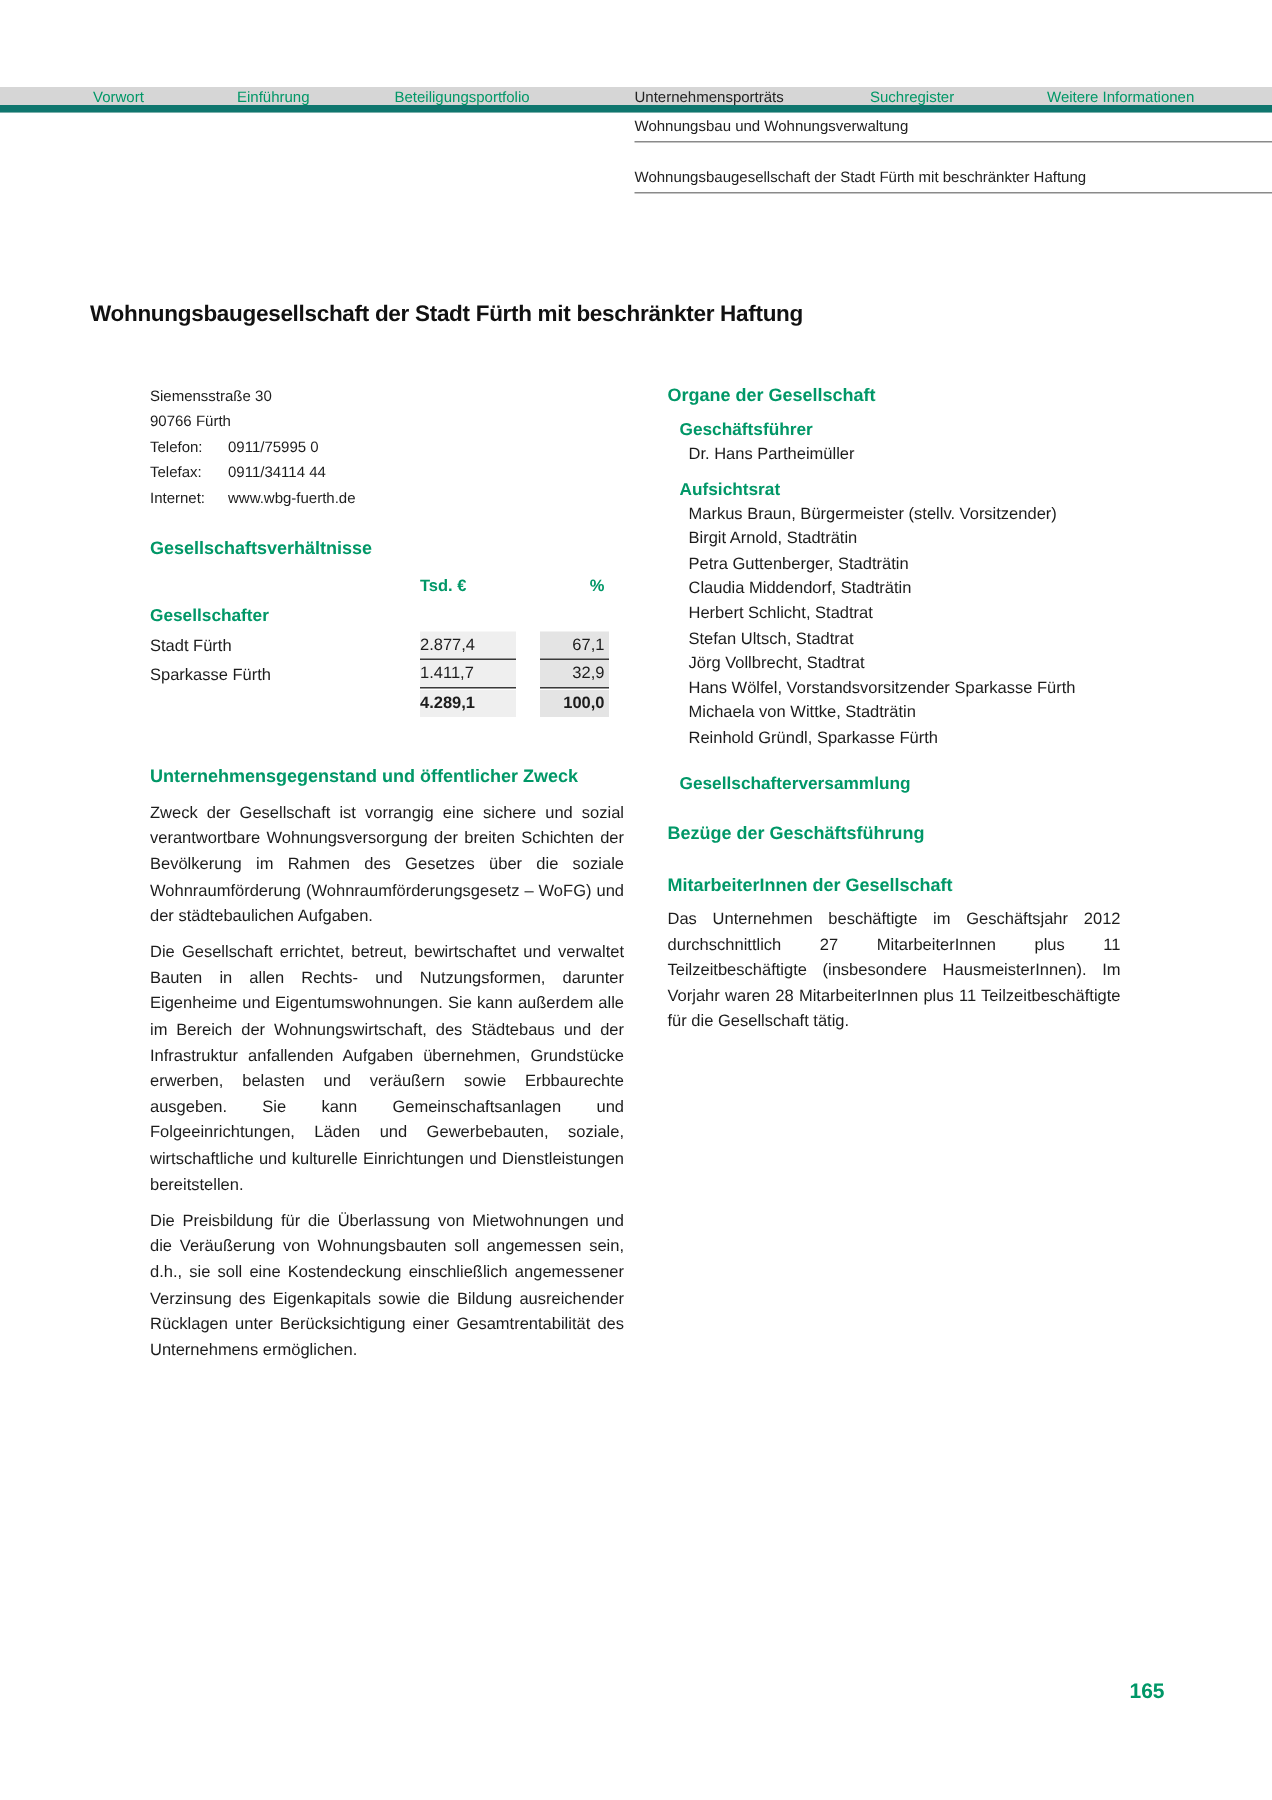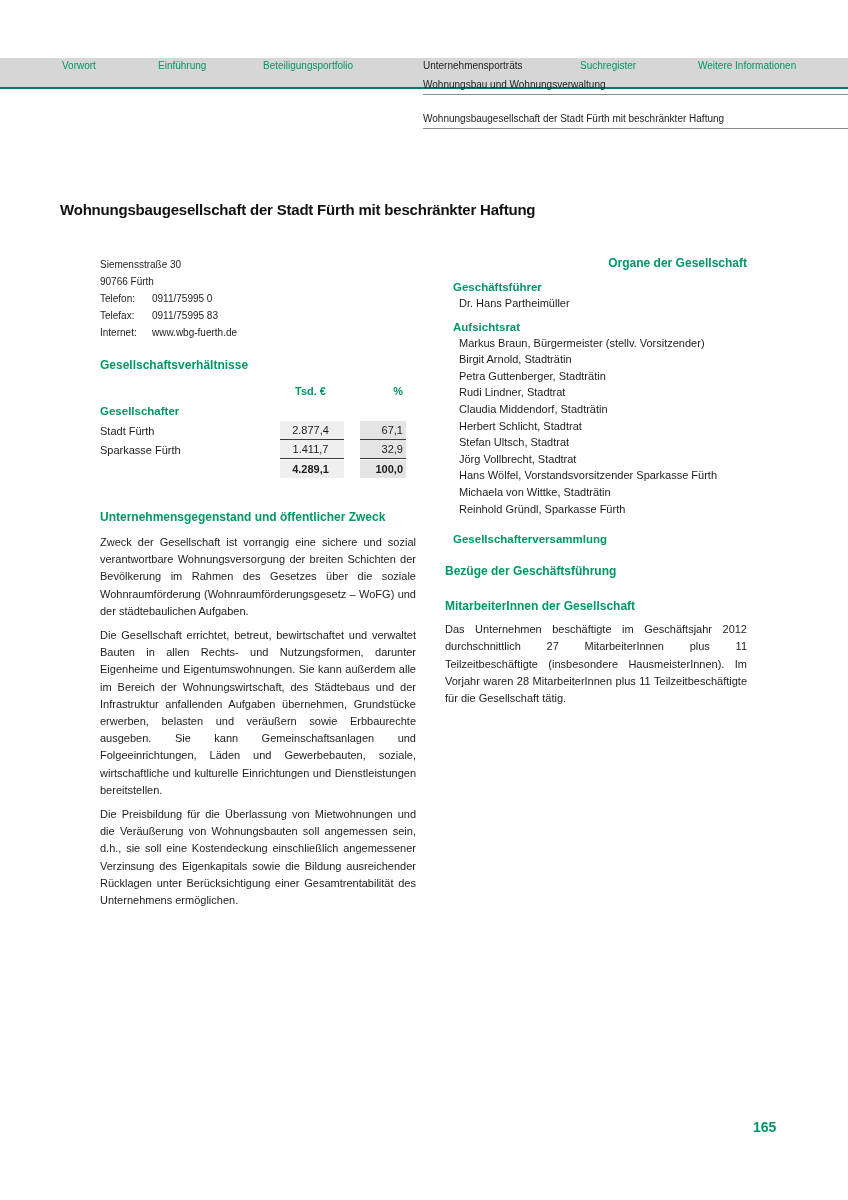--- a/index.html
+++ b/index.html
@@ -8,22 +8,22 @@
     --cell-bg:#efefef;
     --cell-bg-pct:#e4e4e4;
     --ink:#1c1c1c;
   }
   *{margin:0;padding:0;box-sizing:border-box;}
   html,body{background:#fff;}
   body{font-family:"Liberation Sans","DejaVu Sans",sans-serif;color:var(--ink);}
   .page{position:relative;width:848px;height:1200px;background:#fff;overflow:hidden;}
 
   
-  .navbar{position:absolute;left:0;top:58px;width:848px;height:31px;
-          background:var(--nav-bg);border-bottom:2px solid #0f766e;}
+  .navbar{position:absolute;left:0;top:58px;width:848px;height:17px;
+          background:var(--nav-bg);border-bottom:5px solid #0f766e;}
   .nav-item{position:absolute;top:0;line-height:16px;font-size:10px;color:var(--accent);
             white-space:nowrap;cursor:pointer;}
   .nav-item.active{color:#222;text-align:right;}
 
   
   .crumbs{position:absolute;left:423px;top:79px;width:425px;}
   .crumb{font-size:10px;color:#222;line-height:12px;padding-bottom:3px;
          border-bottom:1px solid #8a8a8a;margin-bottom:18px;white-space:nowrap;}
 
   
@@ -43,35 +43,35 @@
 
   .h-green{font-size:12px;font-weight:bold;color:var(--accent);white-space:nowrap;}
   .h-sub{font-size:11.5px;font-weight:bold;color:var(--accent);padding-left:8px;white-space:nowrap;}
   .indent{padding-left:14px;}
 
   
   .sec-ownership{margin-top:17px;}
   .otable{margin-top:13px;font-size:11px;}
   .orow{display:flex;align-items:flex-end;}
   .oname{width:180px;}
-  .oamount{width:64px;text-align:center;padding-right:3px;}
+  .oamount{width:64px;text-align:left;padding-right:3px;}
   .opct{width:46px;text-align:right;padding-right:3px;margin-left:16px;}
   .colhead{font-weight:bold;color:var(--accent);}
   .ohead{margin-bottom:8px;}
   .rowhead{font-size:11.5px;font-weight:bold;color:var(--accent);margin-bottom:4px;}
   .drow{height:19px;line-height:18px;}
   .cell{background:var(--cell-bg);border-bottom:1px solid #3a3a3a;}
   .pctcell{background:var(--cell-bg-pct);}
   .trow .cell{border-bottom:none;font-weight:bold;}
 
   .sec-purpose{margin-top:20px;}
   .sec-purpose .h-green{margin-bottom:10px;margin-top:32px;}
 
   
-  .sec-organs .h-green{margin-bottom:11px;text-align:right;}
+  .sec-organs .h-green{margin-bottom:11px;}
   .sub-block{margin-bottom:9px;}
   .sub-block .h-sub{margin-bottom:2px;}
   .member{font-size:11px;line-height:16.6px;white-space:nowrap;}
   .sec-gap{margin-top:16px;}
   .h-green.stand{margin-bottom:8px;}
   .sec-renum{margin-top:19px;}
   .sec-staff{margin-top:21px;}
 
   
   .pagenum{position:absolute;left:753px;top:1119px;font-size:14px;font-weight:bold;
@@ -100,21 +100,21 @@
 
   <div class="col-left">
 
     <div class="contact">
       <div>Siemensstraße 30</div>
       <div>90766 Fürth</div>
       <div class="contact-row">
         <span class="lbl">Telefon:</span><span>0911/75995 0</span>
       </div>
       <div class="contact-row">
-        <span class="lbl">Telefax:</span><span>0911/75995 83</span>
+        <span class="lbl">Telefax:</span><span>0911/34114 44</span>
       </div>
       <div class="contact-row">
         <span class="lbl">Internet:</span><span>www.wbg-fuerth.de</span>
       </div>
     </div>
 
     <div class="sec-ownership">
       <div class="h-green">Gesellschaftsverhältnisse</div>
 
       <div class="otable">
@@ -158,21 +158,20 @@
       <div class="sub-block">
         <div class="h-sub">Geschäftsführer</div>
         <div class="member indent">Dr. Hans Partheimüller</div>
       </div>
 
       <div class="sub-block">
         <div class="h-sub">Aufsichtsrat</div>
         <div class="member indent">Markus Braun, Bürgermeister (stellv. Vorsitzender)</div>
         <div class="member indent">Birgit Arnold, Stadträtin</div>
         <div class="member indent">Petra Guttenberger, Stadträtin</div>
-        <div class="member indent">Rudi Lindner, Stadtrat</div>
         <div class="member indent">Claudia Middendorf, Stadträtin</div>
         <div class="member indent">Herbert Schlicht, Stadtrat</div>
         <div class="member indent">Stefan Ultsch, Stadtrat</div>
         <div class="member indent">Jörg Vollbrecht, Stadtrat</div>
         <div class="member indent">Hans Wölfel, Vorstandsvorsitzender Sparkasse Fürth</div>
         <div class="member indent">Michaela von Wittke, Stadträtin</div>
         <div class="member indent">Reinhold Gründl, Sparkasse Fürth</div>
       </div>
 
       <div class="h-sub sec-gap">Gesellschafterversammlung</div>

